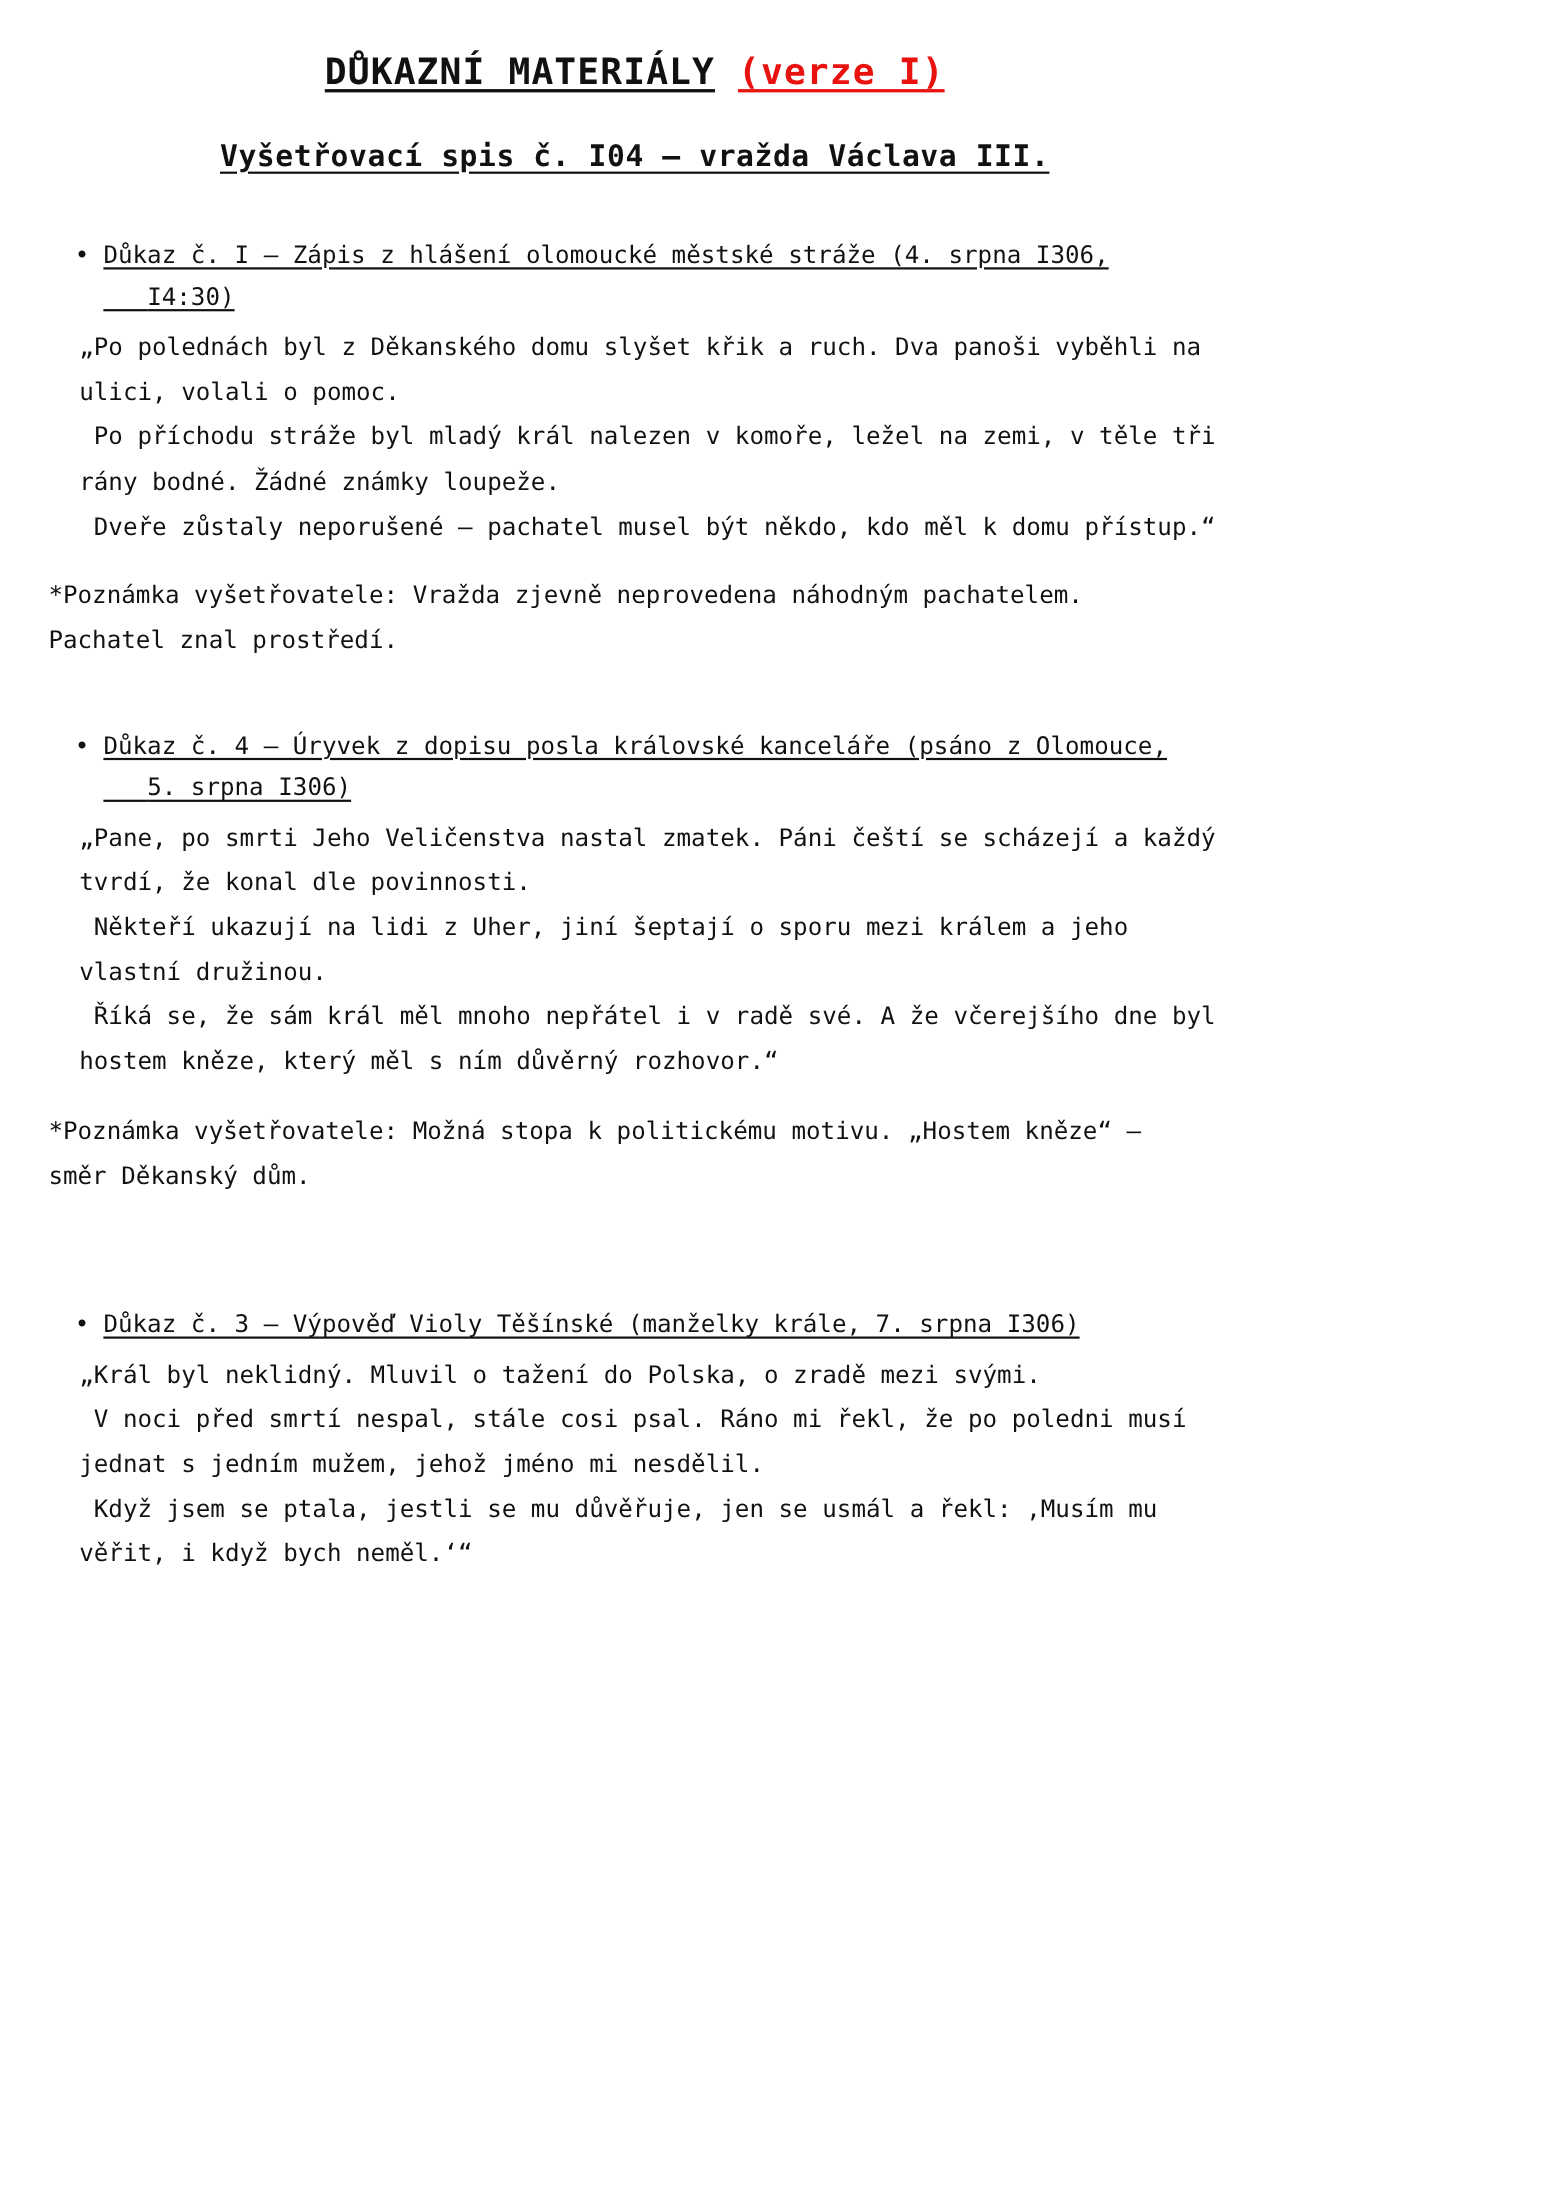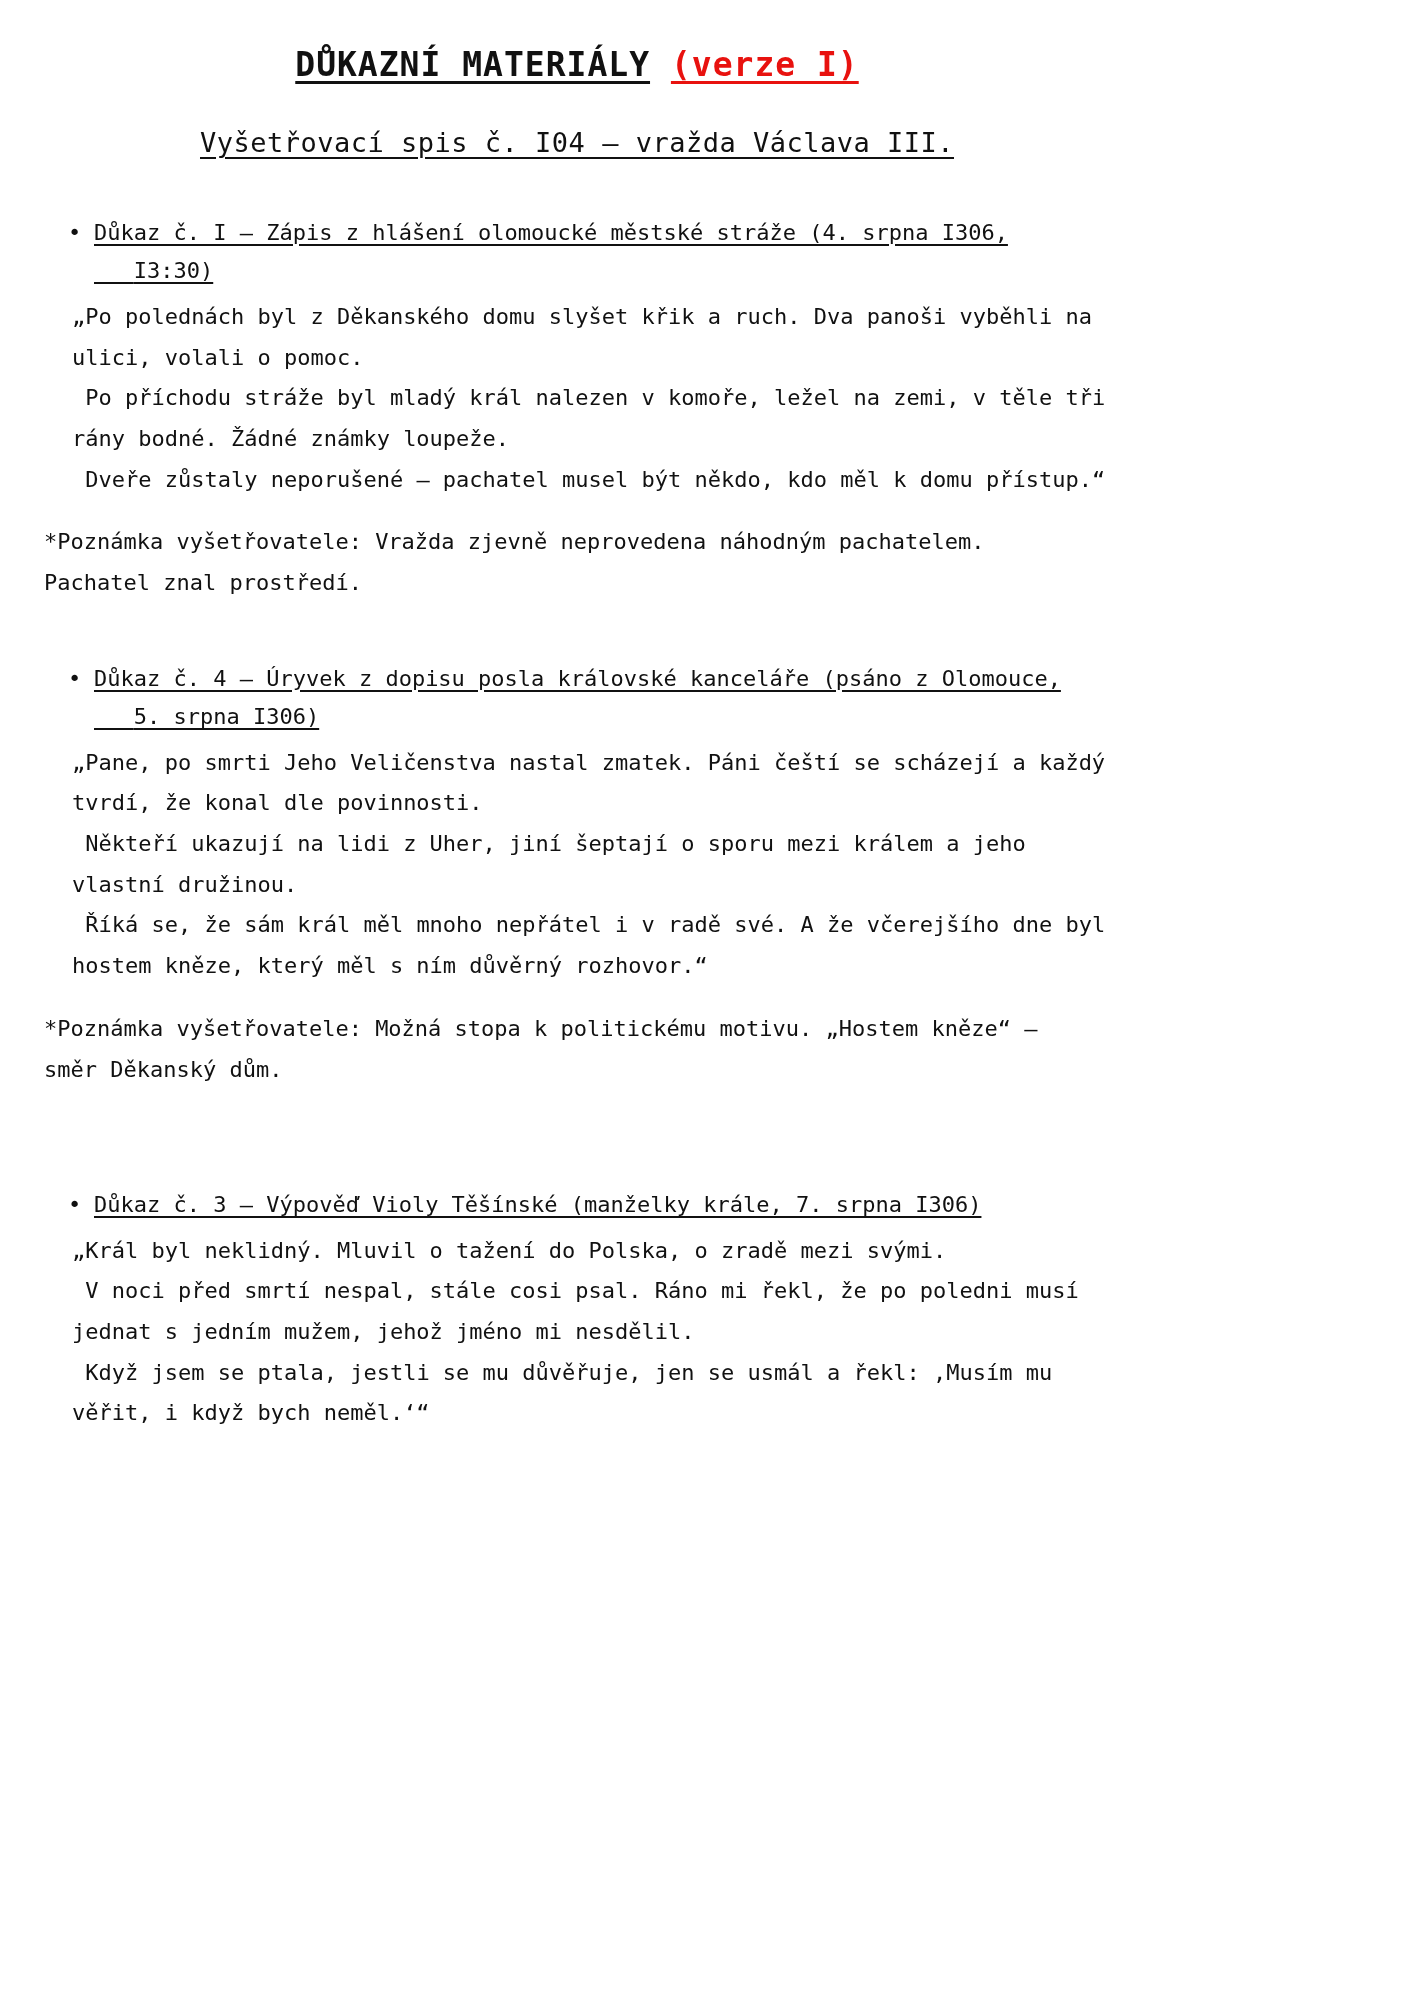--- a/index.html
+++ b/index.html
@@ -35,21 +35,21 @@
     text-underline-offset: 5px;
   }
   .doc-title .version {
     color: #e8120f;
     text-decoration: underline;
     text-underline-offset: 5px;
   }
   .doc-subtitle {
     text-align: center;
     font-size: 27px;
-    font-weight: normal;
+    font-weight: bold;
     margin: 40px 0 0 0;
     text-decoration: underline;
     text-underline-offset: 5px;
     letter-spacing: 0.5px;
   }
 
   
   .evidence {
     margin-top: 56px;
   }
@@ -98,21 +98,21 @@
     <span class="main">DŮKAZNÍ MATERIÁLY</span>
     <span class="version">(verze I)</span>
   </h1>
 
   <h2 class="doc-subtitle">Vyšetřovací spis č. I04 – vražda Václava III.</h2>
 
   <section class="evidence">
     <div class="evidence-heading">
       <span class="bullet">•</span>
       <span class="evidence-heading-text">Důkaz č. I – Zápis z hlášení olomoucké městské stráže (4. srpna I306,
-   I3:30)</span>
+   I4:30)</span>
     </div>
     <p class="body-text">„Po polednách byl z Děkanského domu slyšet křik a ruch. Dva panoši vyběhli na
 ulici, volali o pomoc.
  Po příchodu stráže byl mladý král nalezen v komoře, ležel na zemi, v těle tři
 rány bodné. Žádné známky loupeže.
  Dveře zůstaly neporušené – pachatel musel být někdo, kdo měl k domu přístup.“</p>
     <p class="note">*Poznámka vyšetřovatele: Vražda zjevně neprovedena náhodným pachatelem.
 Pachatel znal prostředí.</p>
   </section>
 

